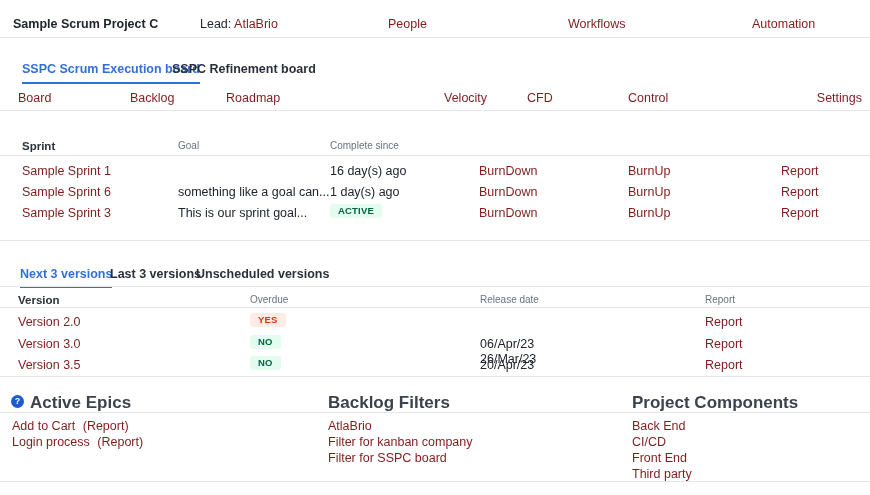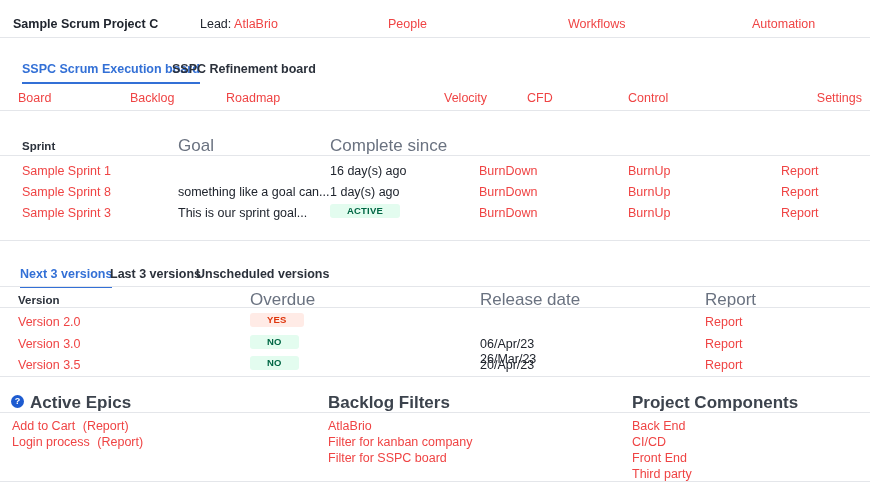--- a/index.html
+++ b/index.html
@@ -6,34 +6,34 @@
   #app{
     position:relative;
     width:870px;height:495px;
     background:#fff;
     font-family:"Liberation Sans",sans-serif;
     font-size:12.5px;
     color:#20252e;
     overflow:hidden;
   }
   .t{position:absolute;white-space:nowrap;line-height:14px;}
-  .link{color:#ef4444;cursor:pointer;text-decoration:none;}
+  .link{color:#7f1d1d;cursor:pointer;text-decoration:none;}
   .dark{color:#20252e;}
   .bold{font-weight:bold;}
-  .colhead{color:#6a7280;font-size:17px;}
+  .colhead{color:#6a7280;font-size:10px;}
   .colhead-strong{color:#2b313b;font-size:11.5px;font-weight:bold;}
   .hline{position:absolute;left:0;width:870px;height:1px;background:#e4e6ea;}
   .tab-active{color:#3370d6;border-bottom:2px solid #3370d6;padding-bottom:6px;font-weight:bold;}
   .tab-inactive{color:#2b313b;font-weight:bold;}
   .vtab-active{color:#3370d6;border-bottom:2px solid #3370d6;padding-bottom:5px;font-weight:bold;}
   .vtab-inactive{color:#2b313b;font-weight:bold;}
   .badge{
     position:absolute;
     font-size:9.5px;font-weight:bold;letter-spacing:.2px;
-    padding:2px 17px;border-radius:3px;line-height:10px;
+    padding:2px 8px;border-radius:3px;line-height:10px;
   }
   .badge-green{background:#e3fcef;color:#006644;}
   .badge-red{background:#ffebe6;color:#de350b;}
   .help-icon{
     position:absolute;
     width:13px;height:13px;border-radius:50%;
     background:#1d5bd0;color:#fff;
     font-size:9px;font-weight:bold;
     display:flex;align-items:center;justify-content:center;
     line-height:13px;
@@ -71,21 +71,21 @@
   <span class="t colhead" style="left:178px;top:139px;">Goal</span>
   <span class="t colhead" style="left:330px;top:139px;">Complete since</span>
   <div class="hline" style="top:155px;"></div>
 
   <span class="t link" style="left:22px;top:164px;">Sample Sprint 1</span>
   <span class="t dark" style="left:330px;top:164px;">16 day(s) ago</span>
   <span class="t link" style="left:479px;top:164px;">BurnDown</span>
   <span class="t link" style="left:628px;top:164px;">BurnUp</span>
   <span class="t link" style="left:781px;top:164px;">Report</span>
 
-  <span class="t link" style="left:22px;top:185px;">Sample Sprint 8</span>
+  <span class="t link" style="left:22px;top:185px;">Sample Sprint 6</span>
   <span class="t dark" style="left:178px;top:185px;">something like a goal can...</span>
   <span class="t dark" style="left:330px;top:185px;">1 day(s) ago</span>
   <span class="t link" style="left:479px;top:185px;">BurnDown</span>
   <span class="t link" style="left:628px;top:185px;">BurnUp</span>
   <span class="t link" style="left:781px;top:185px;">Report</span>
 
   <span class="t link" style="left:22px;top:206px;">Sample Sprint 3</span>
   <span class="t dark" style="left:178px;top:206px;">This is our sprint goal...</span>
   <span class="badge badge-green" style="left:330px;top:204px;">ACTIVE</span>
   <span class="t link" style="left:479px;top:206px;">BurnDown</span>

